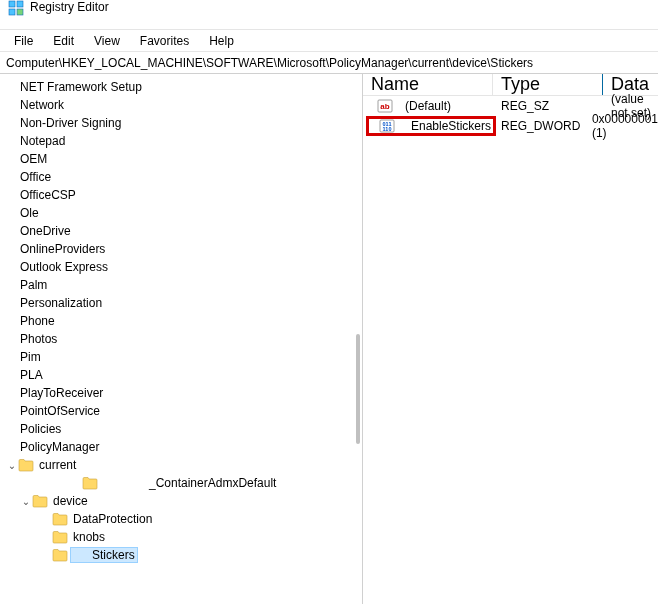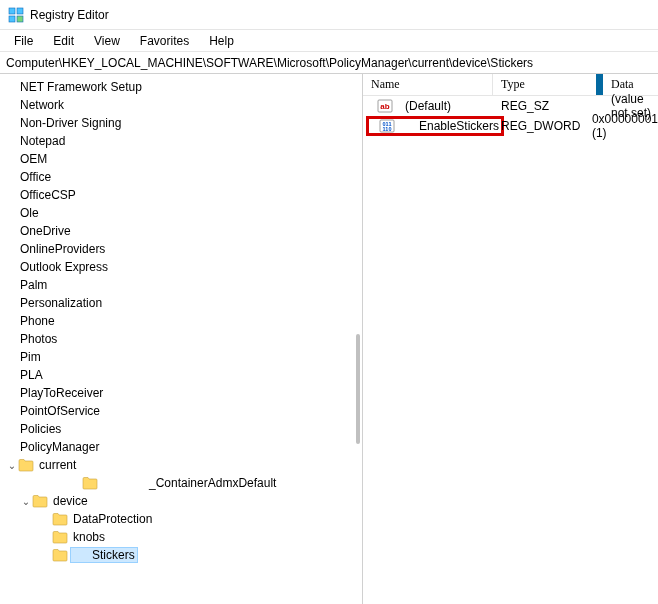--- a/index.html
+++ b/index.html
@@ -7,21 +7,21 @@
     font-family: "Segoe UI", Tahoma, sans-serif;
     font-size: 12px;
     color: #000;
     background: #fff;
     width: 658px;
     height: 604px;
     overflow: hidden;
   }
   .titlebar {
     display: flex;
-    align-items: center;
+    align-items: flex-start;
     height: 30px;
     padding: 0 8px;
     border-bottom: 1px solid #e5e5e5;
   }
   .app-icon {
     width: 16px; height: 16px;
     margin-right: 6px;
     display: flex; align-items: center; justify-content: center;
   }
   .app-icon svg { width:16px; height:16px; }
@@ -100,43 +100,42 @@
 
   .values-pane {
     flex:1;
     overflow:hidden;
   }
   .col-header {
     display:flex;
     height: 22px;
     align-items:flex-end;
     border-bottom: 1px solid #e5e5e5;
-    font-size: 12px;
-    font-family: Liberation Serif, serif;
+    font-size: 18px;
   }
   .col-name { width: 130px; padding-left: 8px; border-right: 1px solid #e5e5e5; height:100%; display:flex;align-items:center;}
-  .col-type { width: 110px; padding-left: 8px; border-right: 7px solid #0369a1; height:100%; display:flex;align-items:center;}
+  .col-type { width: 110px; padding-left: 8px; border-right: 1px solid #0369a1; height:100%; display:flex;align-items:center;}
   .col-data { flex:1; padding-left: 8px; height:100%; display:flex;align-items:center;}
   .value-row {
     display:flex;
     align-items:center;
     height: 20px;
     font-size: 12px;
   }
   .value-row .c-name { width:130px; padding-left:6px; display:flex;align-items:center; gap:4px;}
   .value-row .c-type { width:110px; padding-left:8px; }
   .value-row .c-data { flex:1; padding-left:8px; }
   .val-icon { width:32px; height:16px; display:inline-flex; align-items:center; justify-content:center;}
   .val-icon svg { width:16px; height:16px; }
   .highlight-box {
     border: 3px solid #d60000;
     padding: 0 2px;
     display:inline-flex;
     align-items:center;
-    gap:16px;
+    gap:8px;
     height:20px;
     margin-left:-3px;
   }
 </style>
 </head>
 <body>
 
 <div class="titlebar">
   <span class="app-icon">
     <svg viewBox="0 0 16 16">

